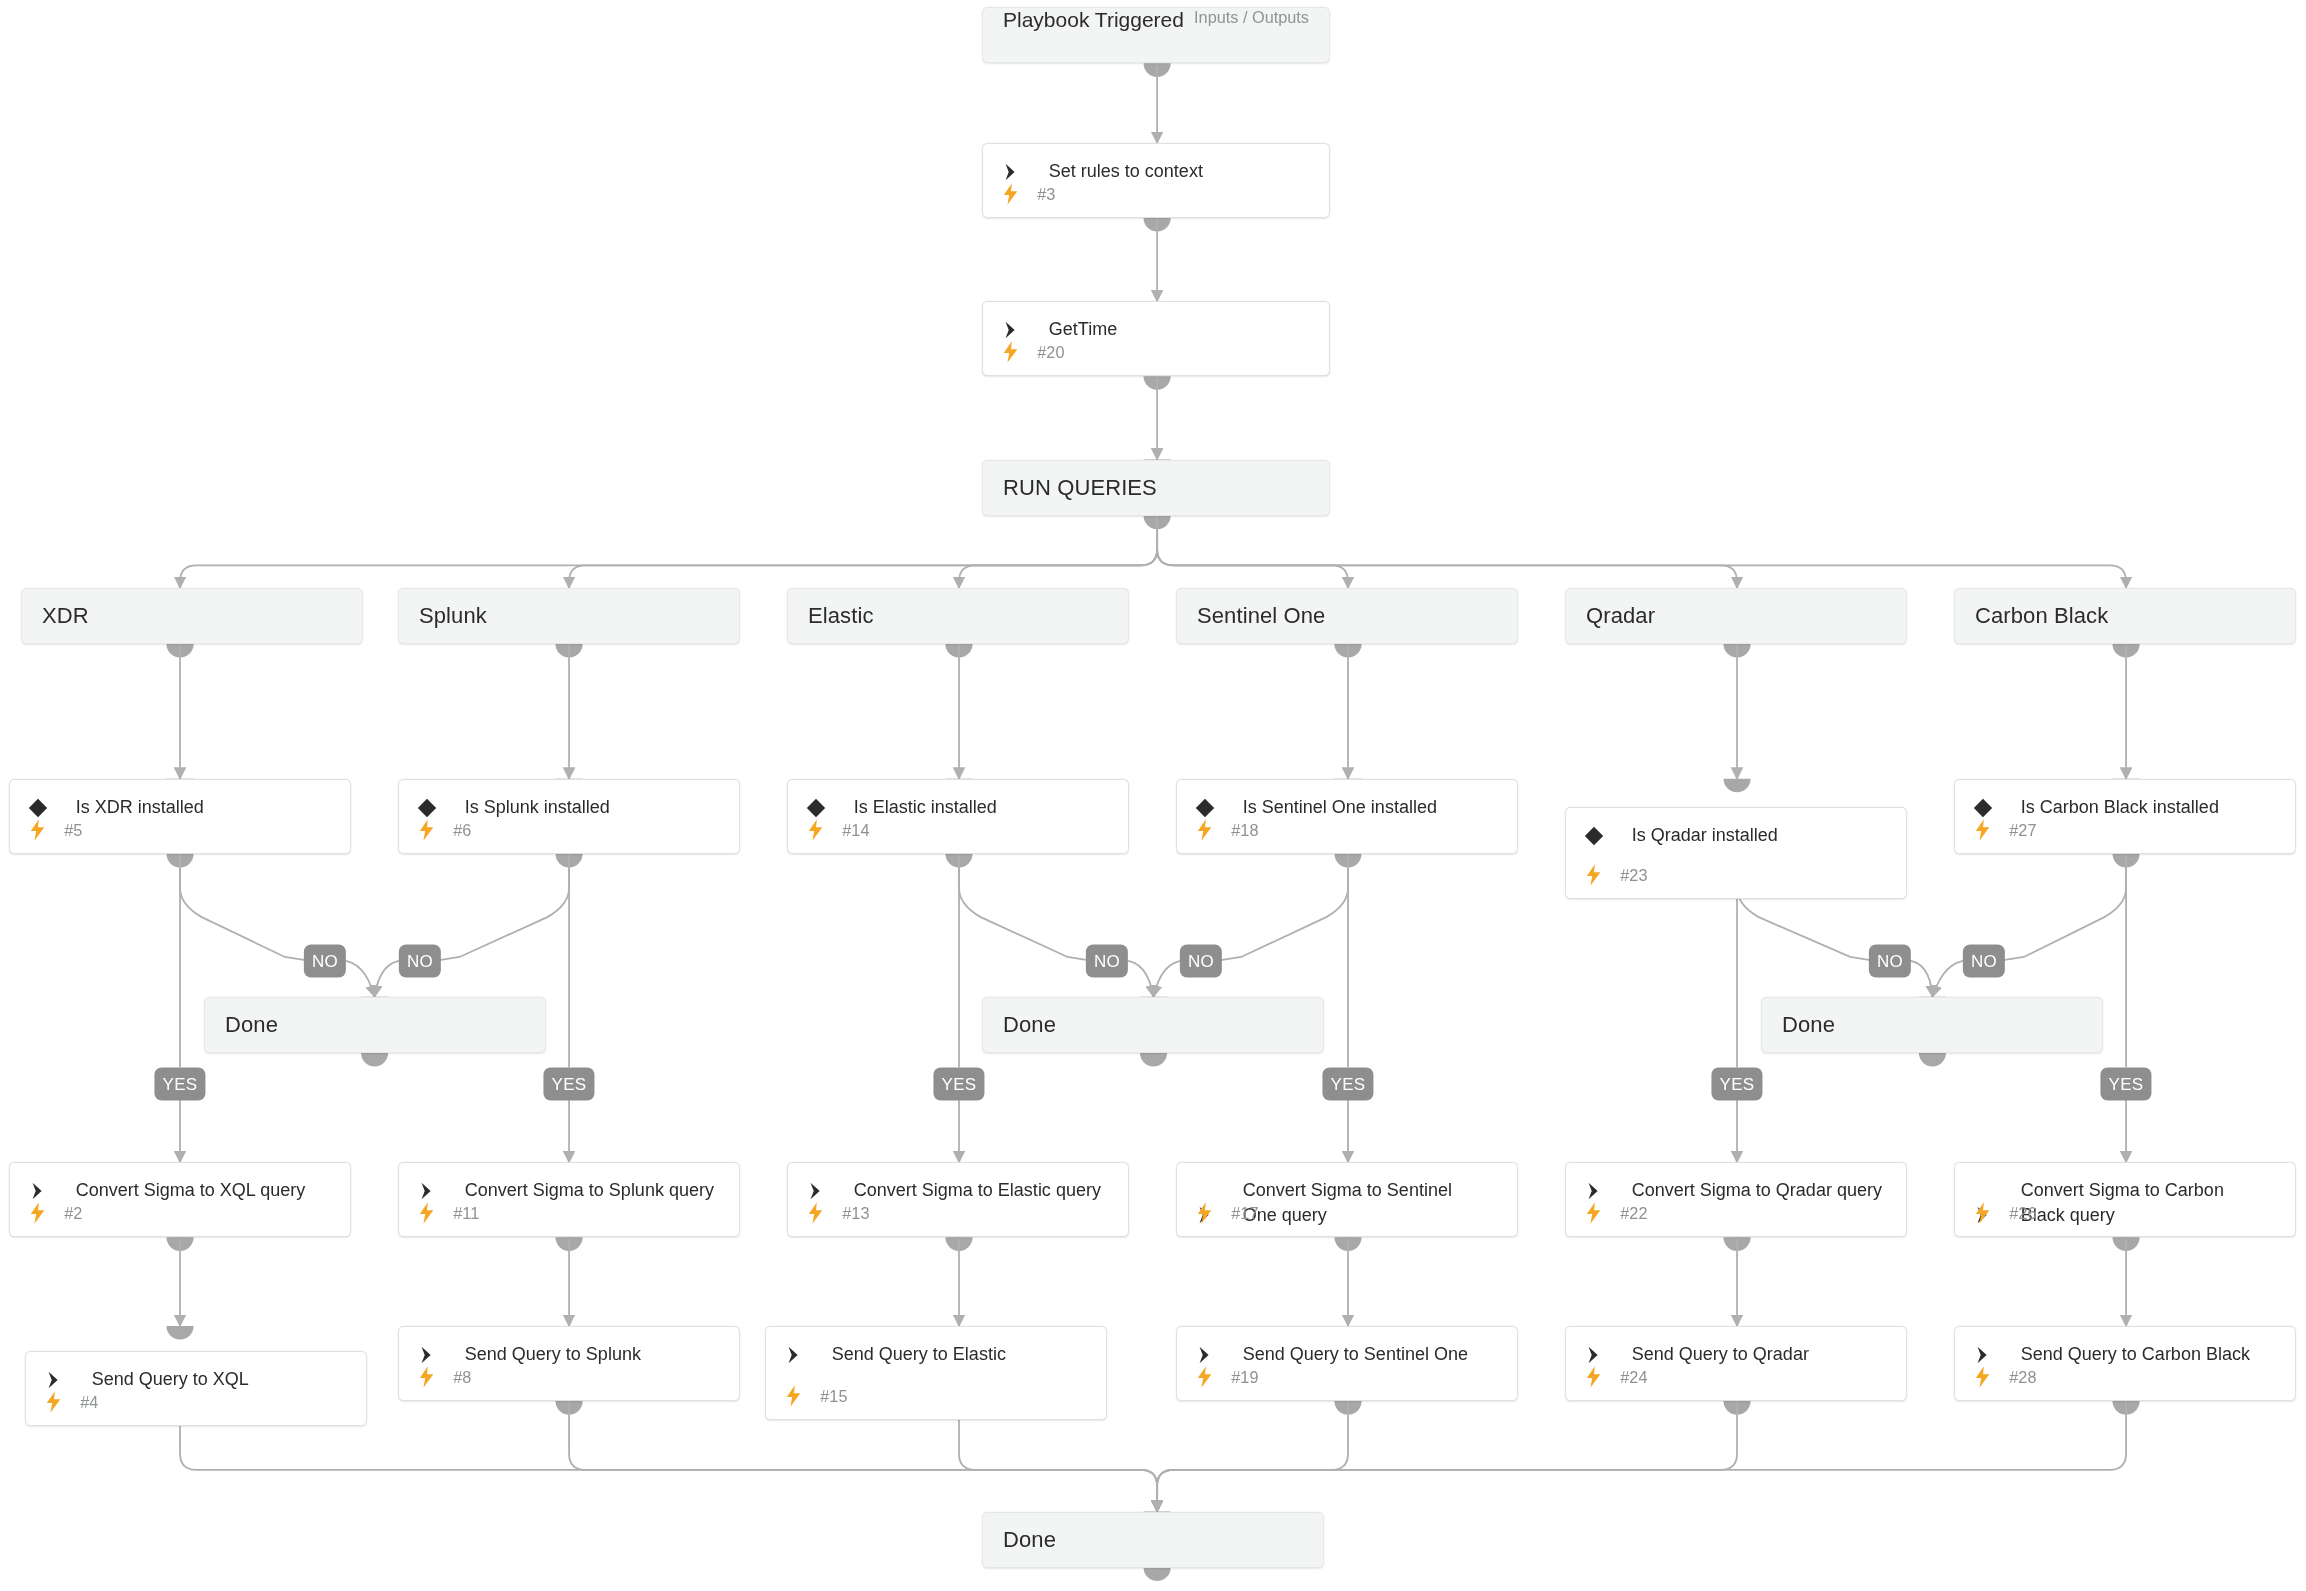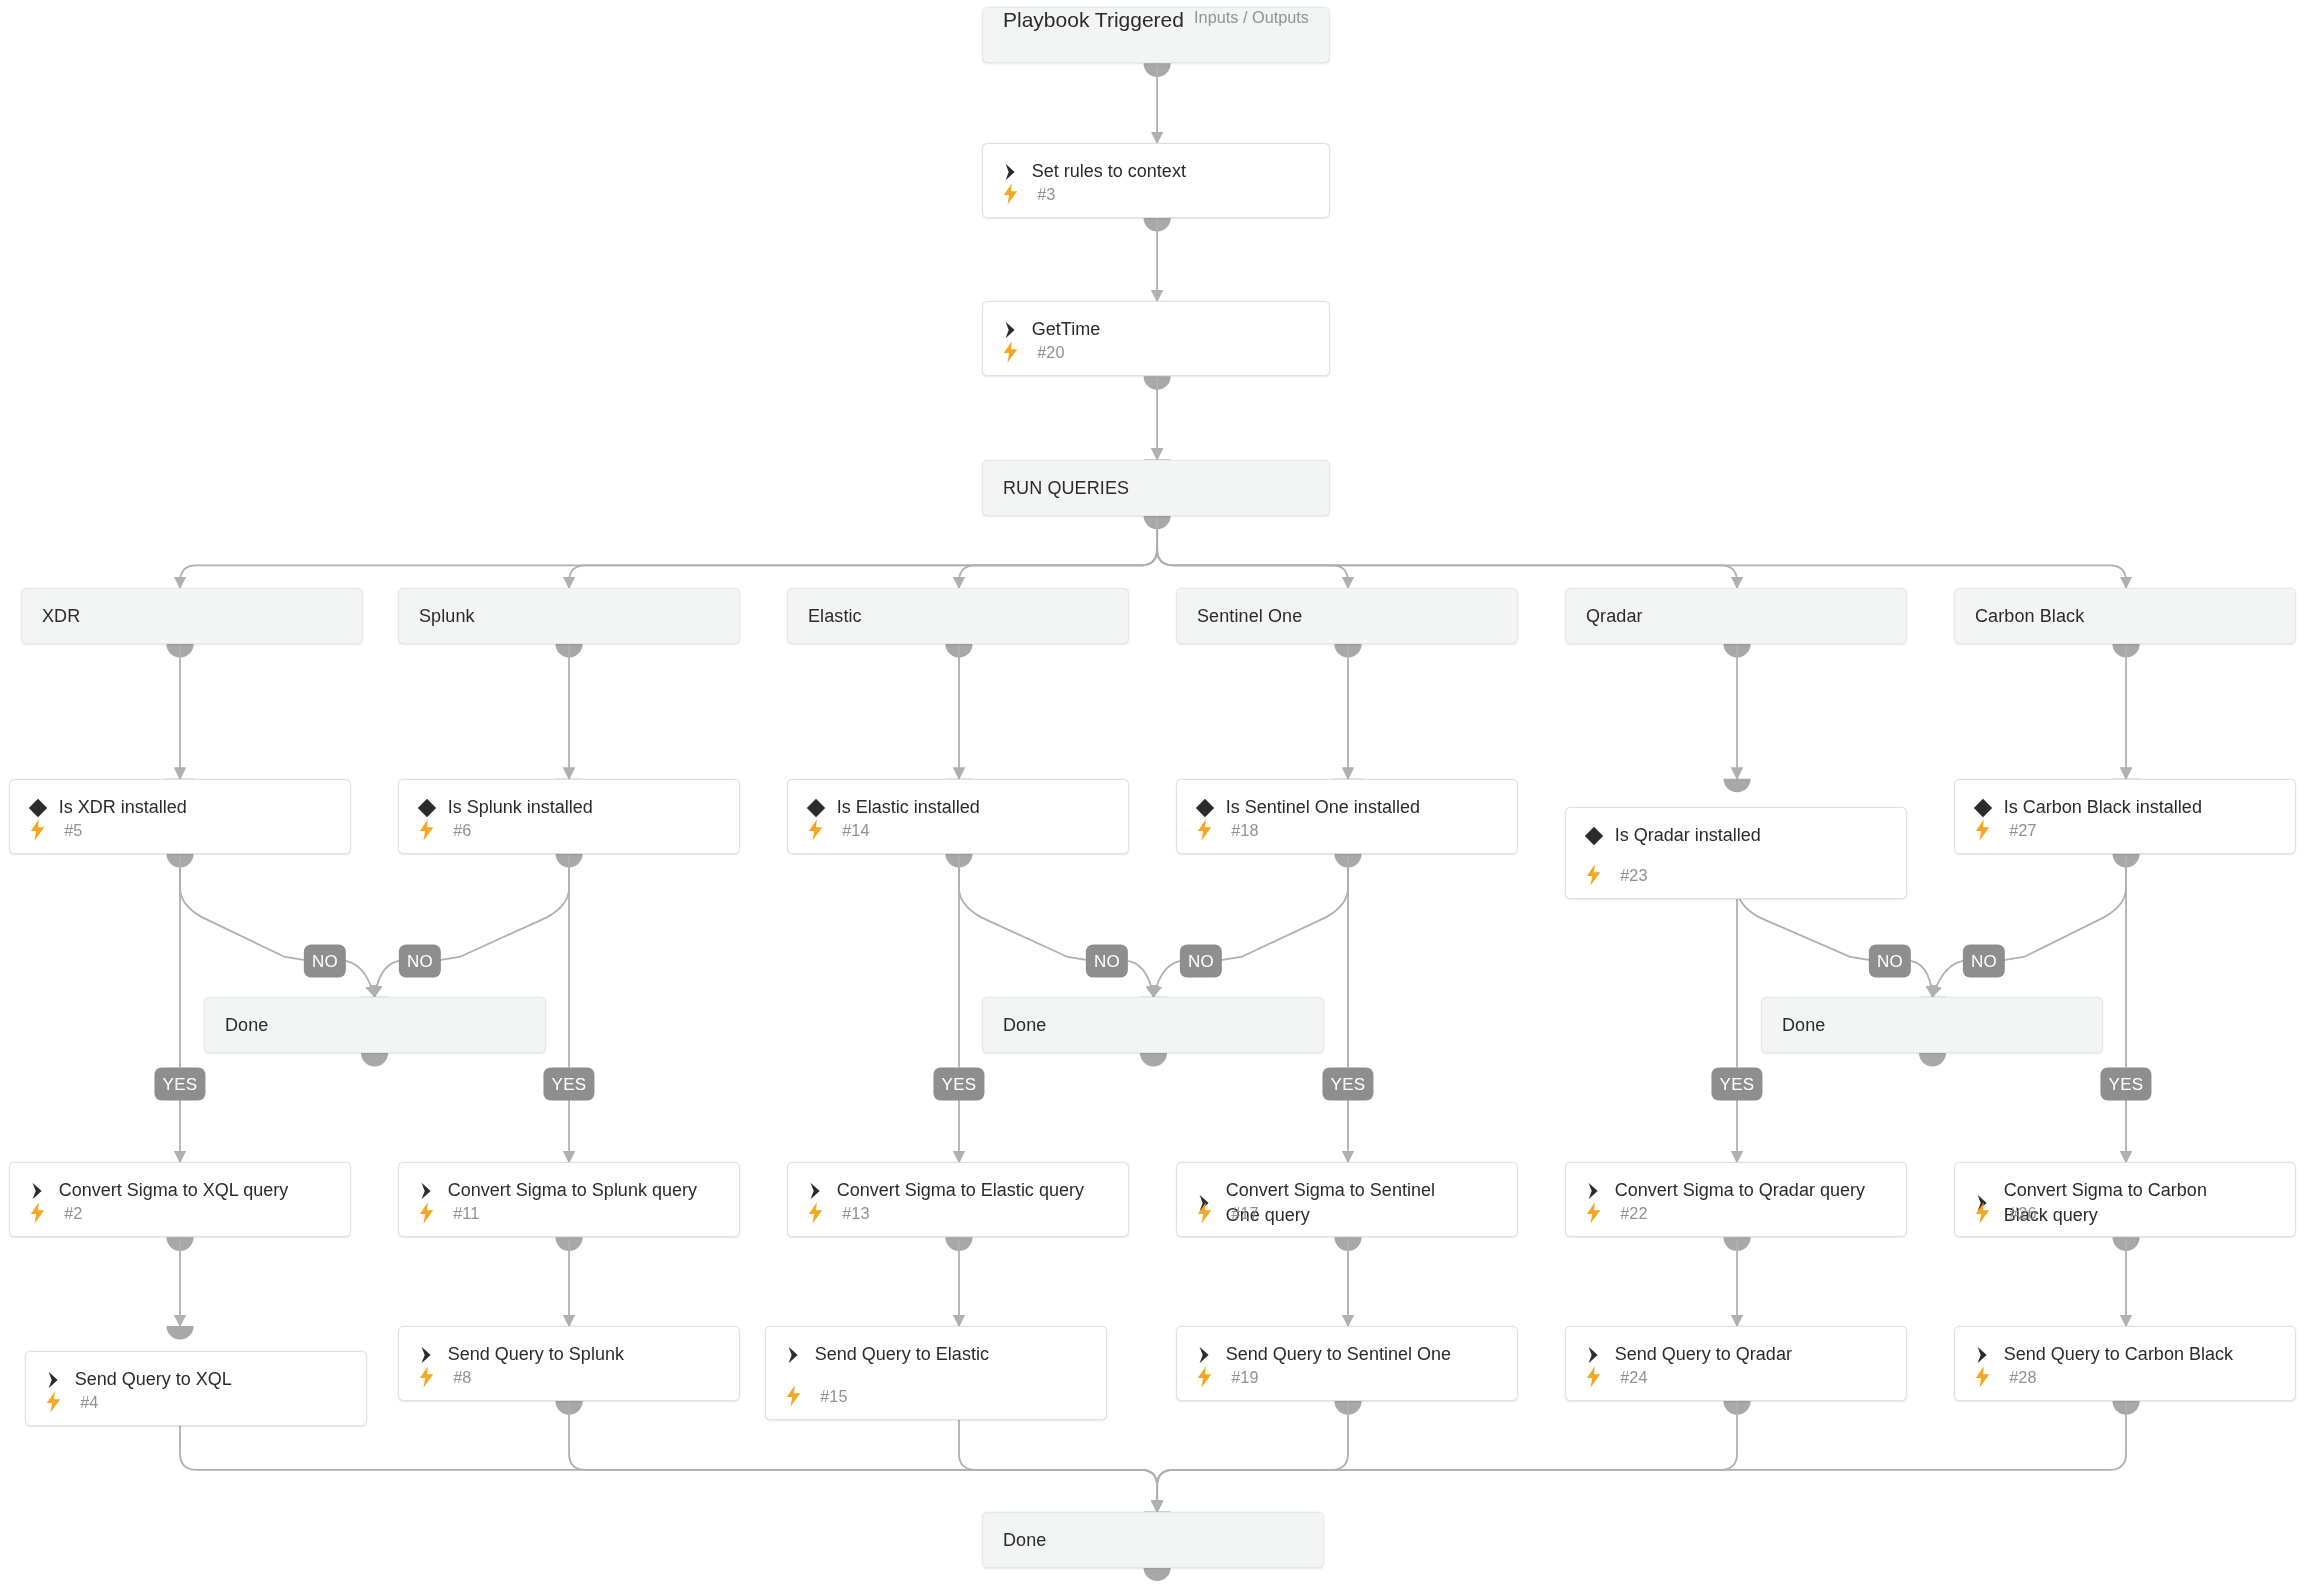--- a/index.html
+++ b/index.html
@@ -52,21 +52,21 @@
   }
 
   
   .title-inner {
     height: 100%;
     display: flex;
     align-items: center;
     padding: 0 20px;
   }
   .title-label {
-    font-size: 18px;
+    font-size: 22px;
     color: #2b2b2b;
     letter-spacing: 0.1px;
   }
   .start-inner {
     height: 100%;
     display: flex;
     align-items: flex-start;
     justify-content: space-between;
     padding: 0 20px;
   }
@@ -81,22 +81,22 @@
 
   
   .task-inner {
     position: relative;
     height: 100%;
     padding: 14.5px 16.3px 11px 16.3px;
     box-sizing: border-box;
   }
   .task-top {
     display: flex;
-    align-items: center;
-    gap: 9px;
+    align-items: flex-end;
+    gap: 26px;
   }
   .task-icon {
     width: 23.5px;
     min-width: 23.5px;
     height: 23.5px;
     display: flex;
     align-items: center;
     justify-content: center;
     margin-top: 0.9px;
   }

